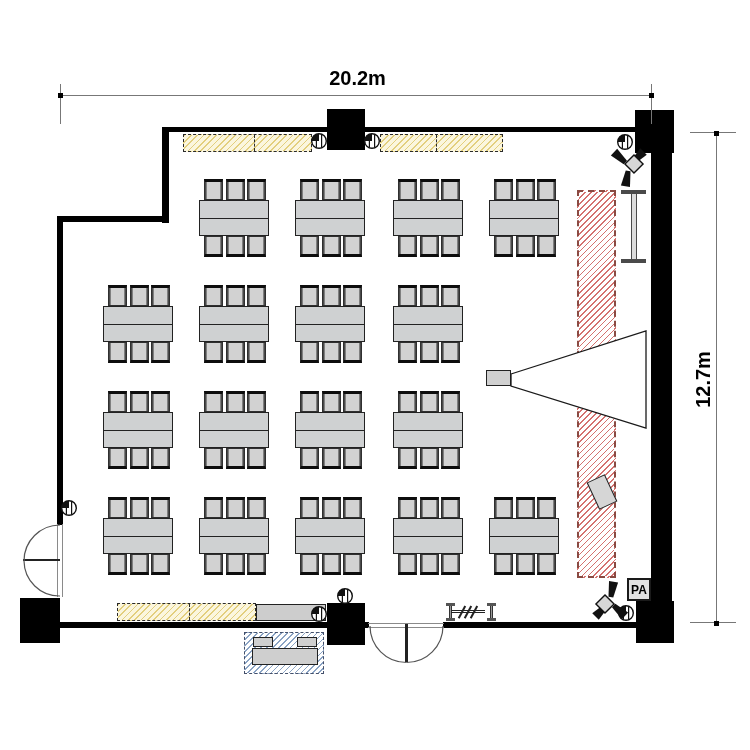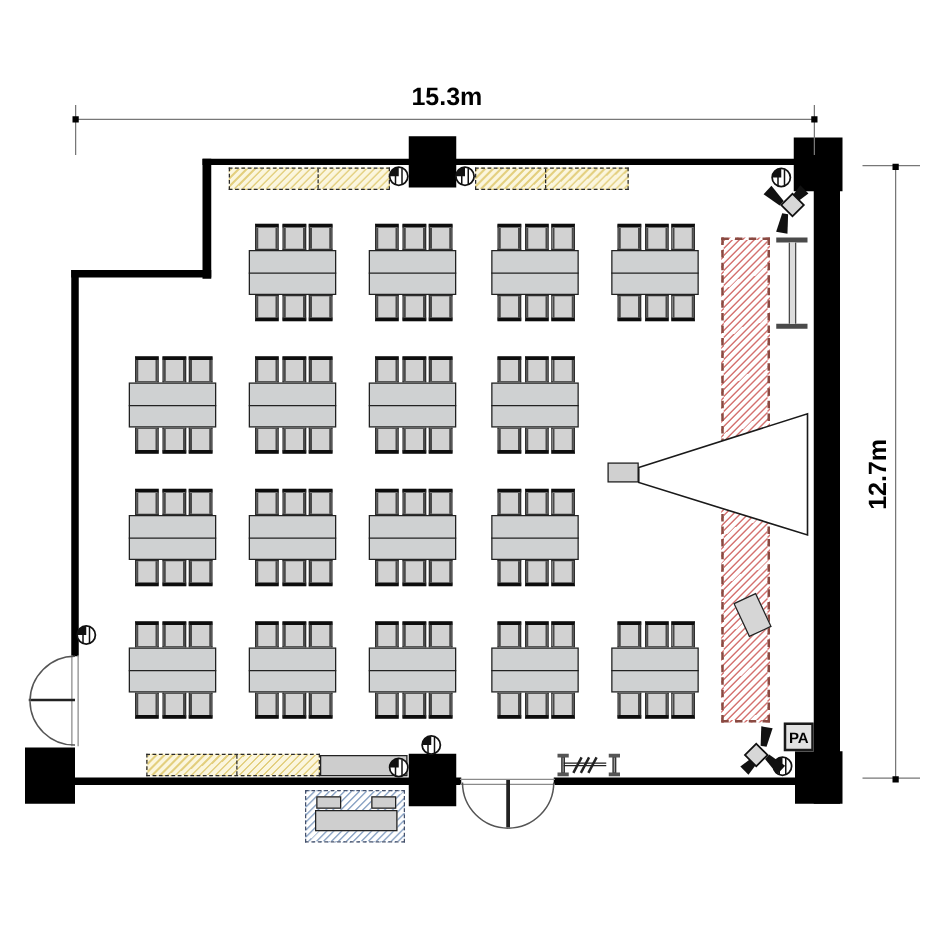--- a/index.html
+++ b/index.html
@@ -40,21 +40,21 @@
   .post-cap{background:#555;z-index:26;}
   .post-stem{background:#9a9a9a;border:1px solid #333;z-index:25;}
   .rail{border-top:1.2px solid #222;z-index:25;}
   .slash{background:#222;transform:rotate(28deg);z-index:26;}
   .svc-item{background:#cfcfcf;border:1.4px solid #222;z-index:7;}
 </style>
 </head>
 <body>
 
 <div id="plan">
-  <div class="abs dim dim-top-label">15.3m</div>
+  <div class="abs dim dim-top-label">20.2m</div>
   <div class="abs dim dim-right-label">12.7m</div>
   <div class="abs pa-box">
     <span>PA</span>
   </div>
 <div class="abs wall" style="left: 162px; top: 127px; width: 492px; height: 5px;"></div>
     <div class="abs wall" style="left: 162px; top: 127px; width: 7px; height: 96px;"></div>
     <div class="abs wall" style="left: 57px; top: 216px; width: 112px; height: 6px;"></div>
     <div class="abs wall" style="left: 57px; top: 216px; width: 6px; height: 309px;"></div>
     <div class="abs wall" style="left: 58px; top: 622px; width: 311px; height: 6px;"></div>
     <div class="abs wall" style="left: 443px; top: 622px; width: 196px; height: 6px;"></div>

